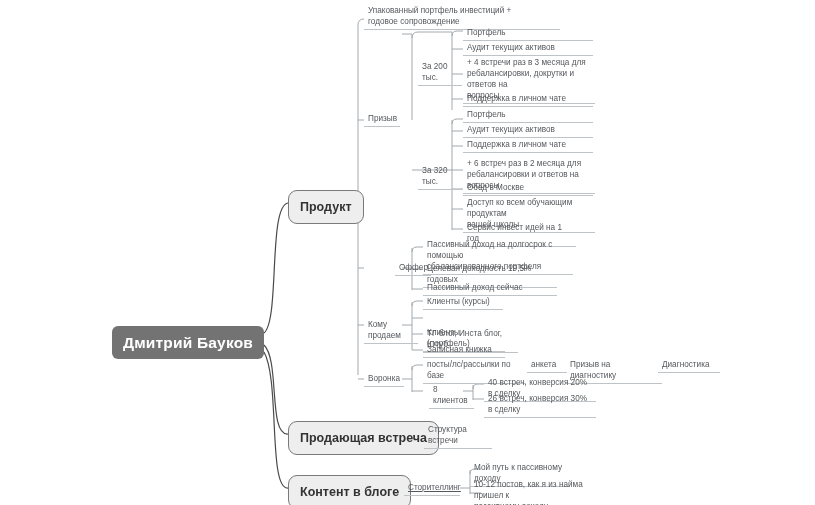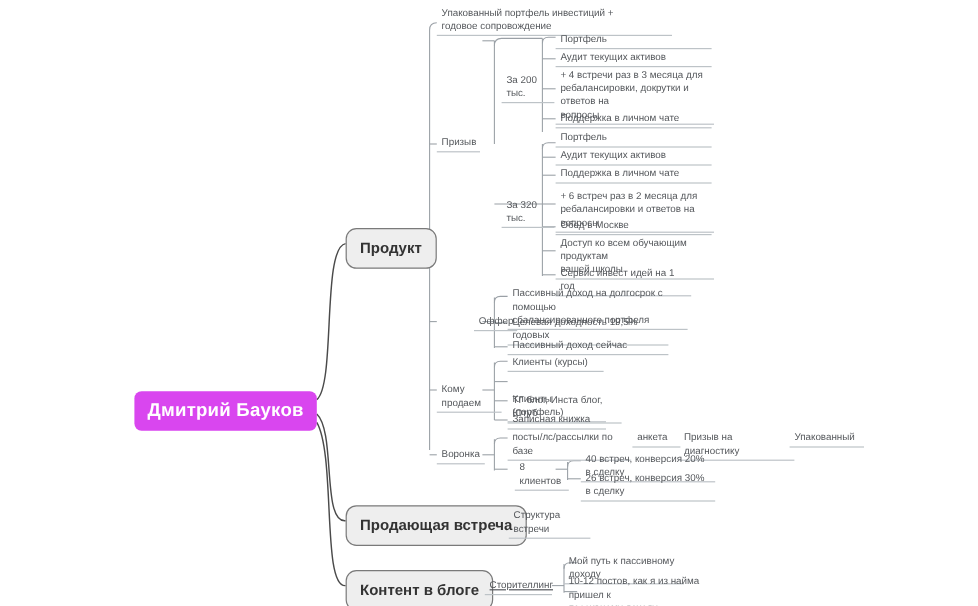--- a/index.html
+++ b/index.html
@@ -27,21 +27,21 @@
     pointer-events: none;
   }
 
   
   .root-node {
     position: absolute;
     left: 112px;
     top: 326px;
     width: 152px;
     height: 33px;
-    background: #d946ef;
+    background: #737373;
     border-radius: 6px;
     display: flex;
     align-items: center;
     justify-content: center;
     box-sizing: border-box;
   }
   .root-node span {
     color: #ffffff;
     font-size: 15.5px;
     font-weight: bold;
@@ -195,21 +195,21 @@
   <div class="lbl u" style="left:423px; top:281px; width:134px;">Пассивный доход сейчас</div>
 
   <div class="lbl u" style="left:423px; top:295px; width:80px;">Клиенты (курсы)</div>
   <div class="lbl u" style="left:423px; top:326px; width:82px;">Клиенты (портфель)</div>
   <div class="lbl u" style="left:423px; top:327px; width:95px;">ТГ блог, Инста блог, Ютуб</div>
   <div class="lbl u" style="left:423px; top:343px; width:82px;">Записная книжка</div>
 
   <div class="lbl u" style="left:423px; top:358px; width:103px;">посты/лс/рассылки по базе</div>
   <div class="lbl u" style="left:527px; top:358px; width:40px;">анкета</div>
   <div class="lbl u" style="left:566px; top:358px; width:96px;">Призыв на диагностику</div>
-  <div class="lbl u" style="left:658px; top:358px; width:62px;">Упакованный</div>
+  <div class="lbl u" style="left:658px; top:358px; width:62px;">Диагностика</div>
 
   <div class="lbl u" style="left:429px; top:383px; width:45px;">8 клиентов</div>
   <div class="lbl u" style="left:484px; top:376px; width:112px;">40 встреч, конверсия 20% в сделку</div>
   <div class="lbl u" style="left:484px; top:392px; width:112px;">26 встреч, конверсия 30% в сделку</div>
 
   <div class="lbl u" style="left:424px; top:423px; width:68px;">Структура встречи</div>
 
   <div class="lbl u" style="left:404px; top:481px; width:56px;text-decoration:underline;">Сторителлинг</div>
   <div class="lbl u" style="left:470px; top:461px; width:100px;">Мой путь к пассивному доходу</div>
   <div class="lbl u" style="left:470px; top:478px; width:127px;">10-12 постов, как я из найма пришел к

